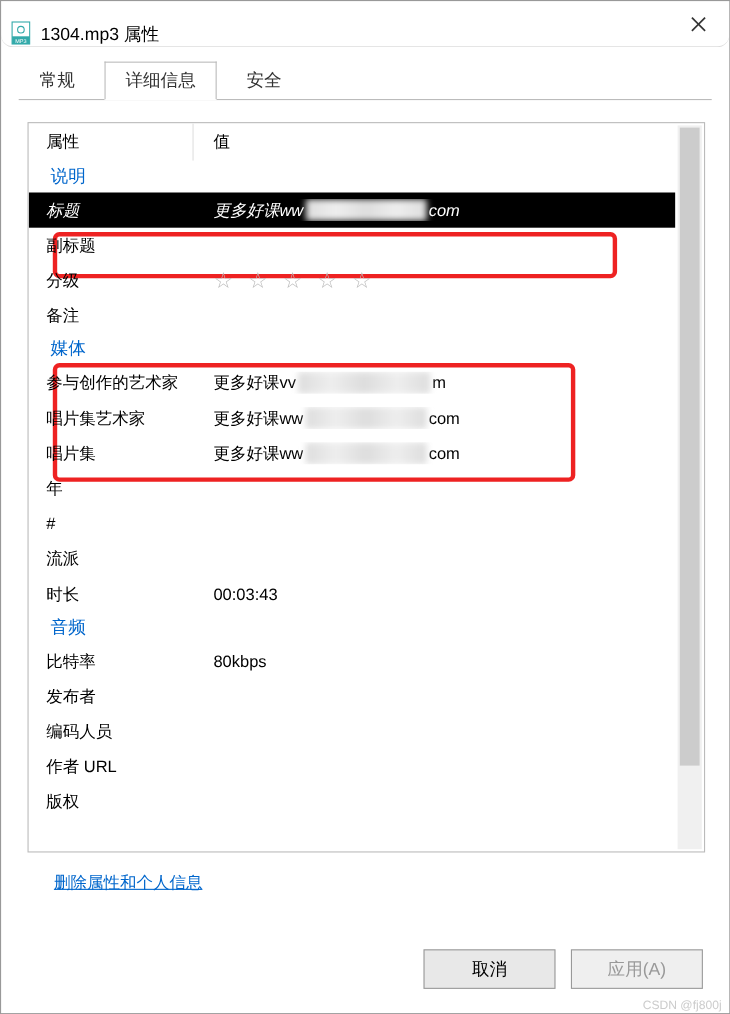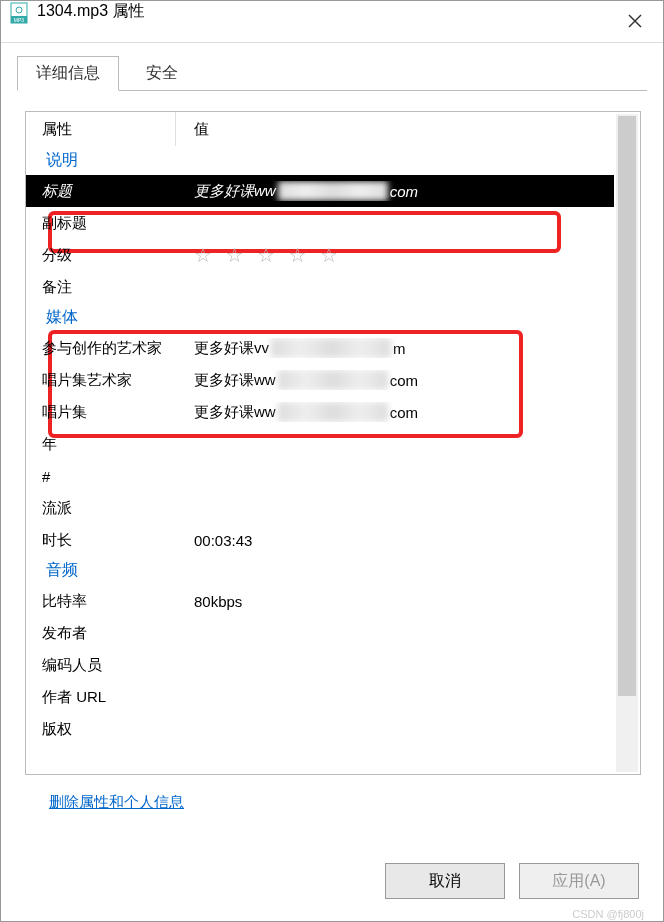--- a/index.html
+++ b/index.html
@@ -6,22 +6,23 @@
     body {
       font-family: "Microsoft YaHei", "Segoe UI", Arial, sans-serif;
       font-size: 15px;
       background: #fff;
       width: 664px;
       height: 922px;
       overflow: hidden;
     }
     .window { border: 1px solid #999; width: 664px; height: 922px; display: flex; flex-direction: column; }
     .titlebar {
-      height: 42px; display: flex; align-items: flex-start; padding: 0 8px;
+      height: 42px; display: flex; align-items: flex-end; padding: 0 8px;
       border-bottom: 1px solid #ddd;
+      border-radius: 11px;
     }
     .file-icon { width: 20px; height: 24px; margin-right: 8px; display: flex; align-items: center; justify-content: center; }
     .title-text { flex: 1; font-size: 16px; color: #000; }
     .close-btn { width: 40px; height: 40px; display: flex; align-items: center; justify-content: center; cursor: pointer; font-size: 18px; }
     .tabs {
       display: flex; padding: 12px 16px 0 16px; gap: 8px; align-items: flex-end;
     }
     .tab {
       padding: 6px 18px; font-size: 16px; color: #333; cursor: pointer;
       border: 1px solid transparent; position: relative; top: 1px;
@@ -74,21 +75,21 @@
     .buttons {
       display: flex; justify-content: flex-end; gap: 14px; padding: 20px 24px 22px 0;
       border-top: 0;
     }
     .btn {
       width: 120px; height: 36px; border: 1px solid #999; background: #e8e8e8;
       font-size: 16px; cursor: pointer; font-family: inherit;
     }
     .btn:disabled { color: #999; background: #efefef; cursor: default; }
     .watermark {
-      position: absolute; right: 20px; bottom: 2px; font-size: 11px; color: #ccc;
+      position: absolute; right: 8px; bottom: 2px; font-size: 11px; color: #ccc;
     }
   </style>
 </head>
 <body>
 
 <div class="window">
   <div class="titlebar">
     <span class="file-icon">
       <svg width="18" height="22" viewBox="0 0 18 22">
           <rect x="1" y="1" width="16" height="20" fill="#fff" stroke="#3aa" stroke-width="1"></rect>
@@ -100,20 +101,21 @@
     <span class="title-text">1304.mp3 属性</span>
     <span class="close-btn">
       <svg width="14" height="14" viewBox="0 0 14 14">
           <line x1="1" y1="1" x2="13" y2="13" stroke="#333" stroke-width="1.5"></line>
           <line x1="13" y1="1" x2="1" y2="13" stroke="#333" stroke-width="1.5"></line>
         </svg>
     </span>
   </div>
 
   <div class="tabs">
+    <div class="tab">常规</div>
     <div class="tab active">详细信息</div>
     <div class="tab">安全</div>
   </div>
   <div class="tab-underline"></div>
 
   <div class="content">
     <div class="list-wrap">
       <div class="red-box r1"></div>
       <div class="red-box r2"></div>
       <div class="list">

